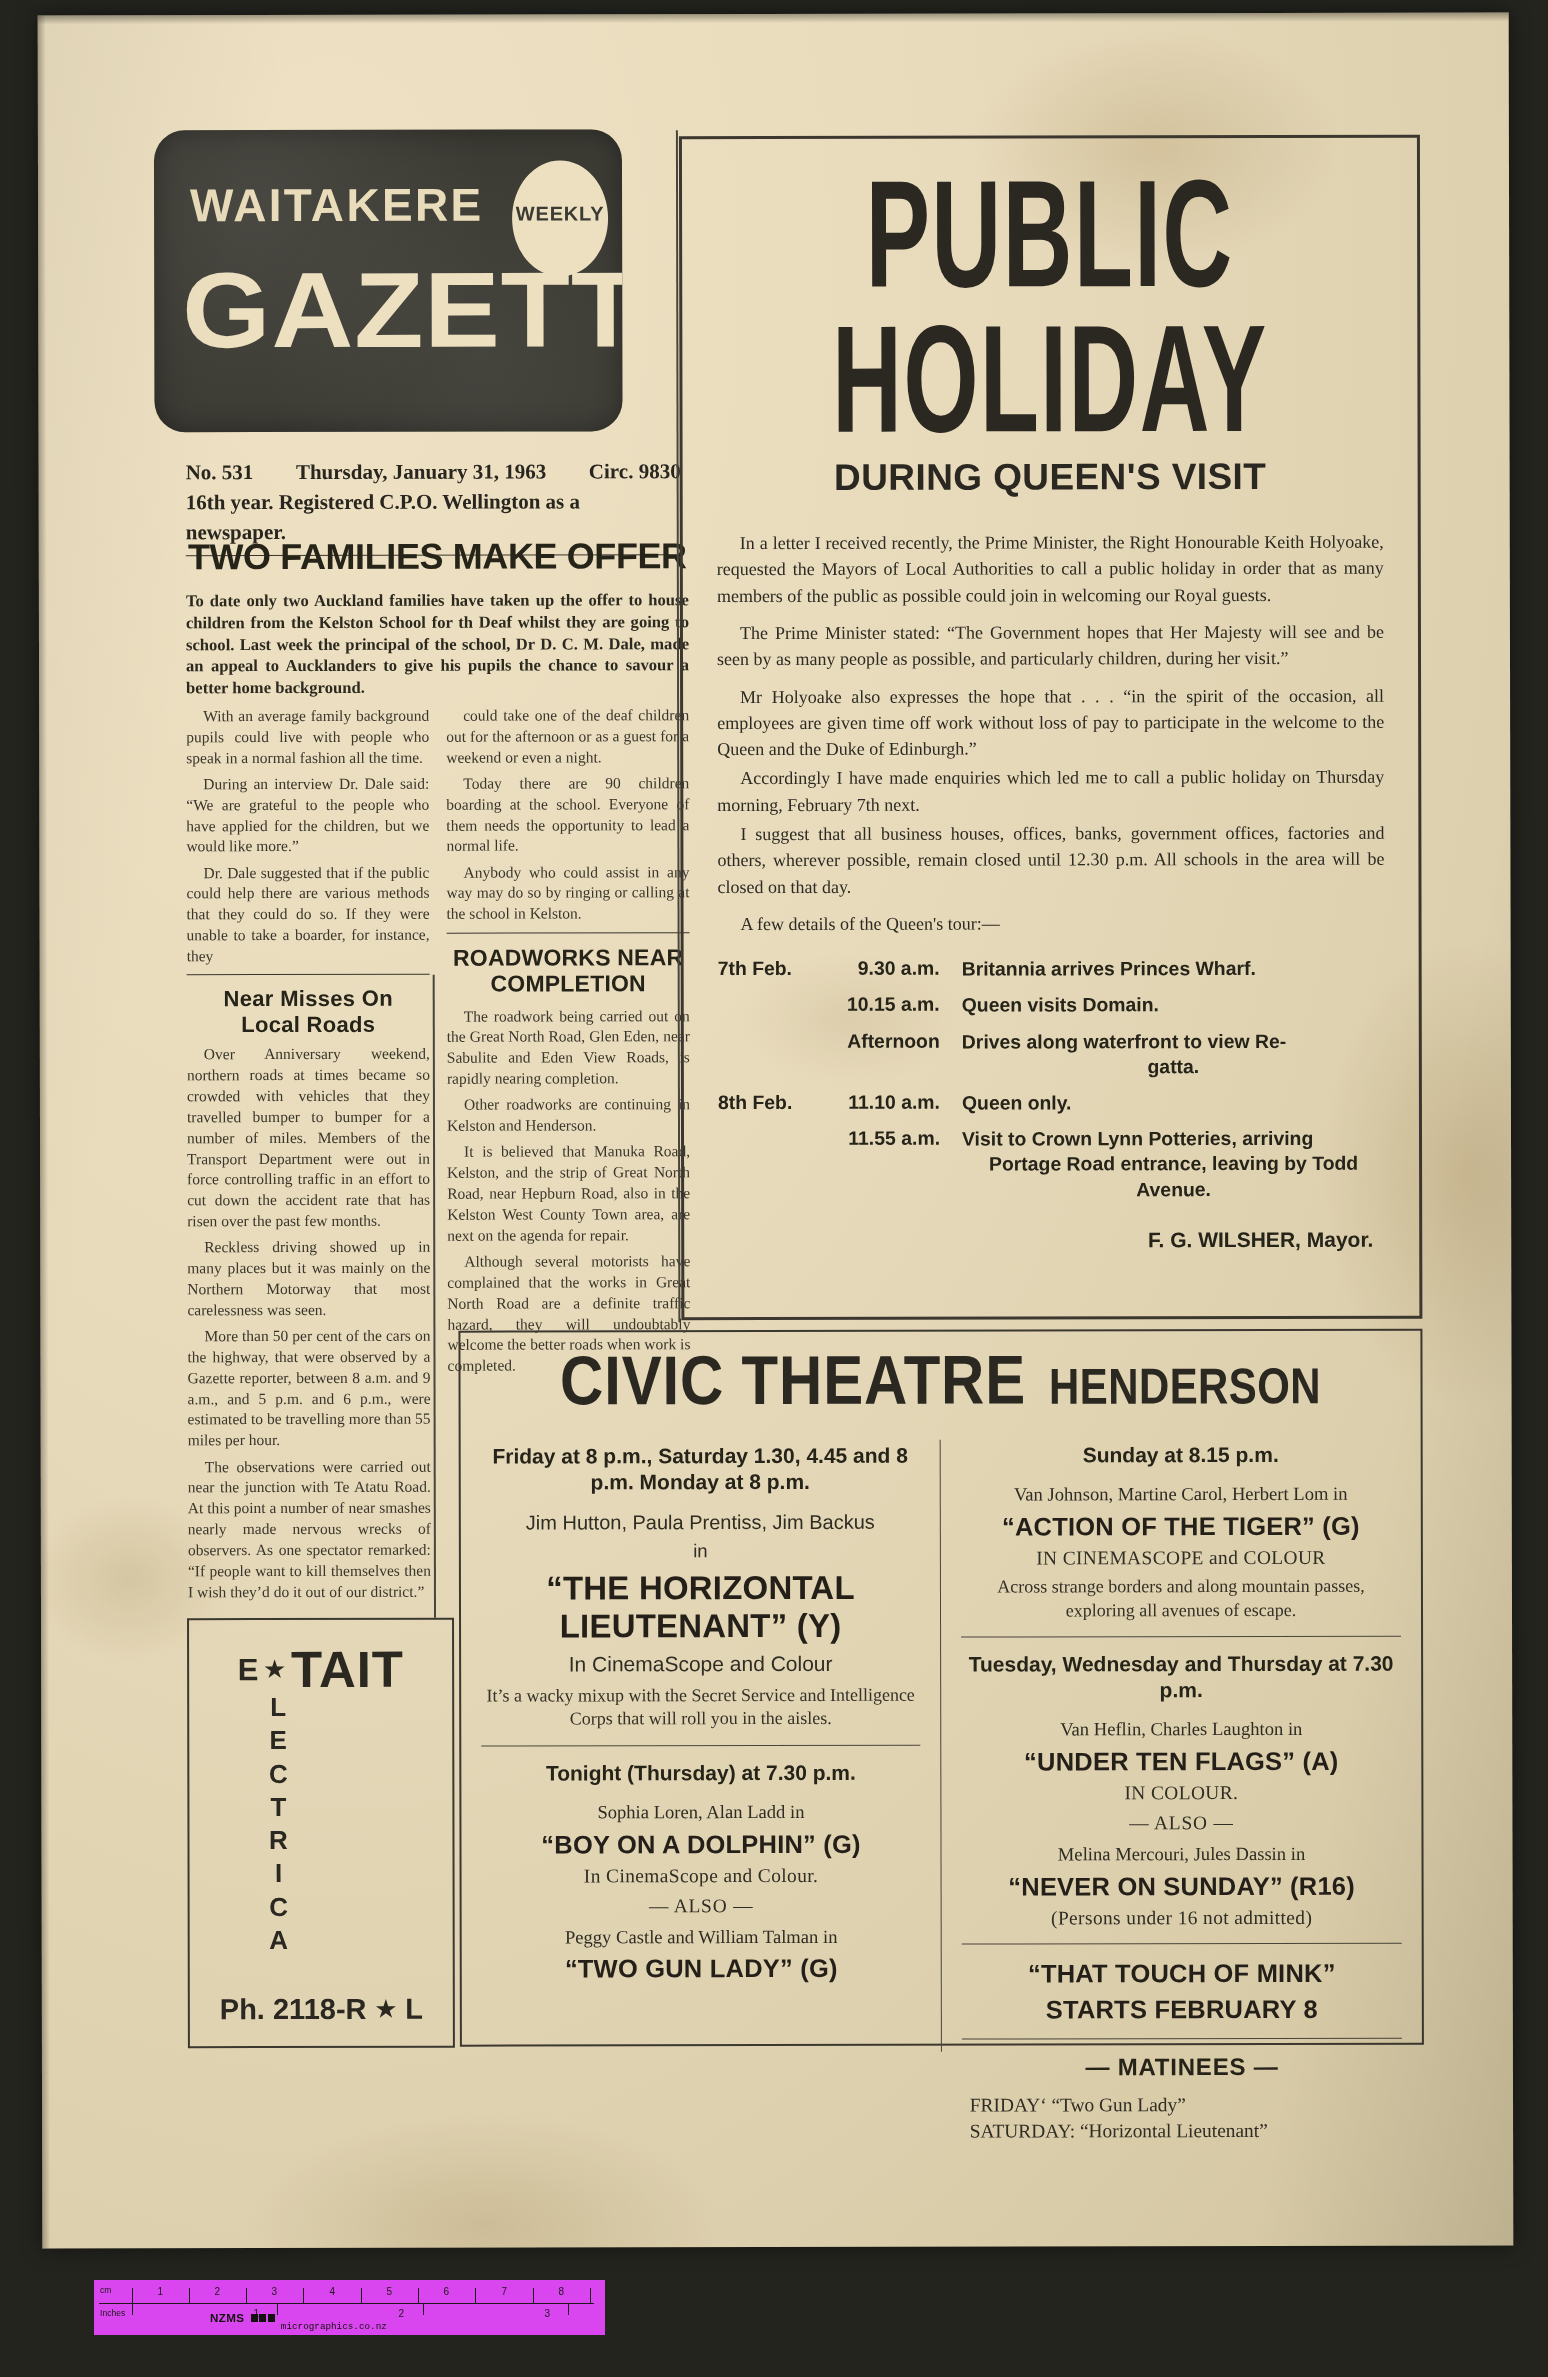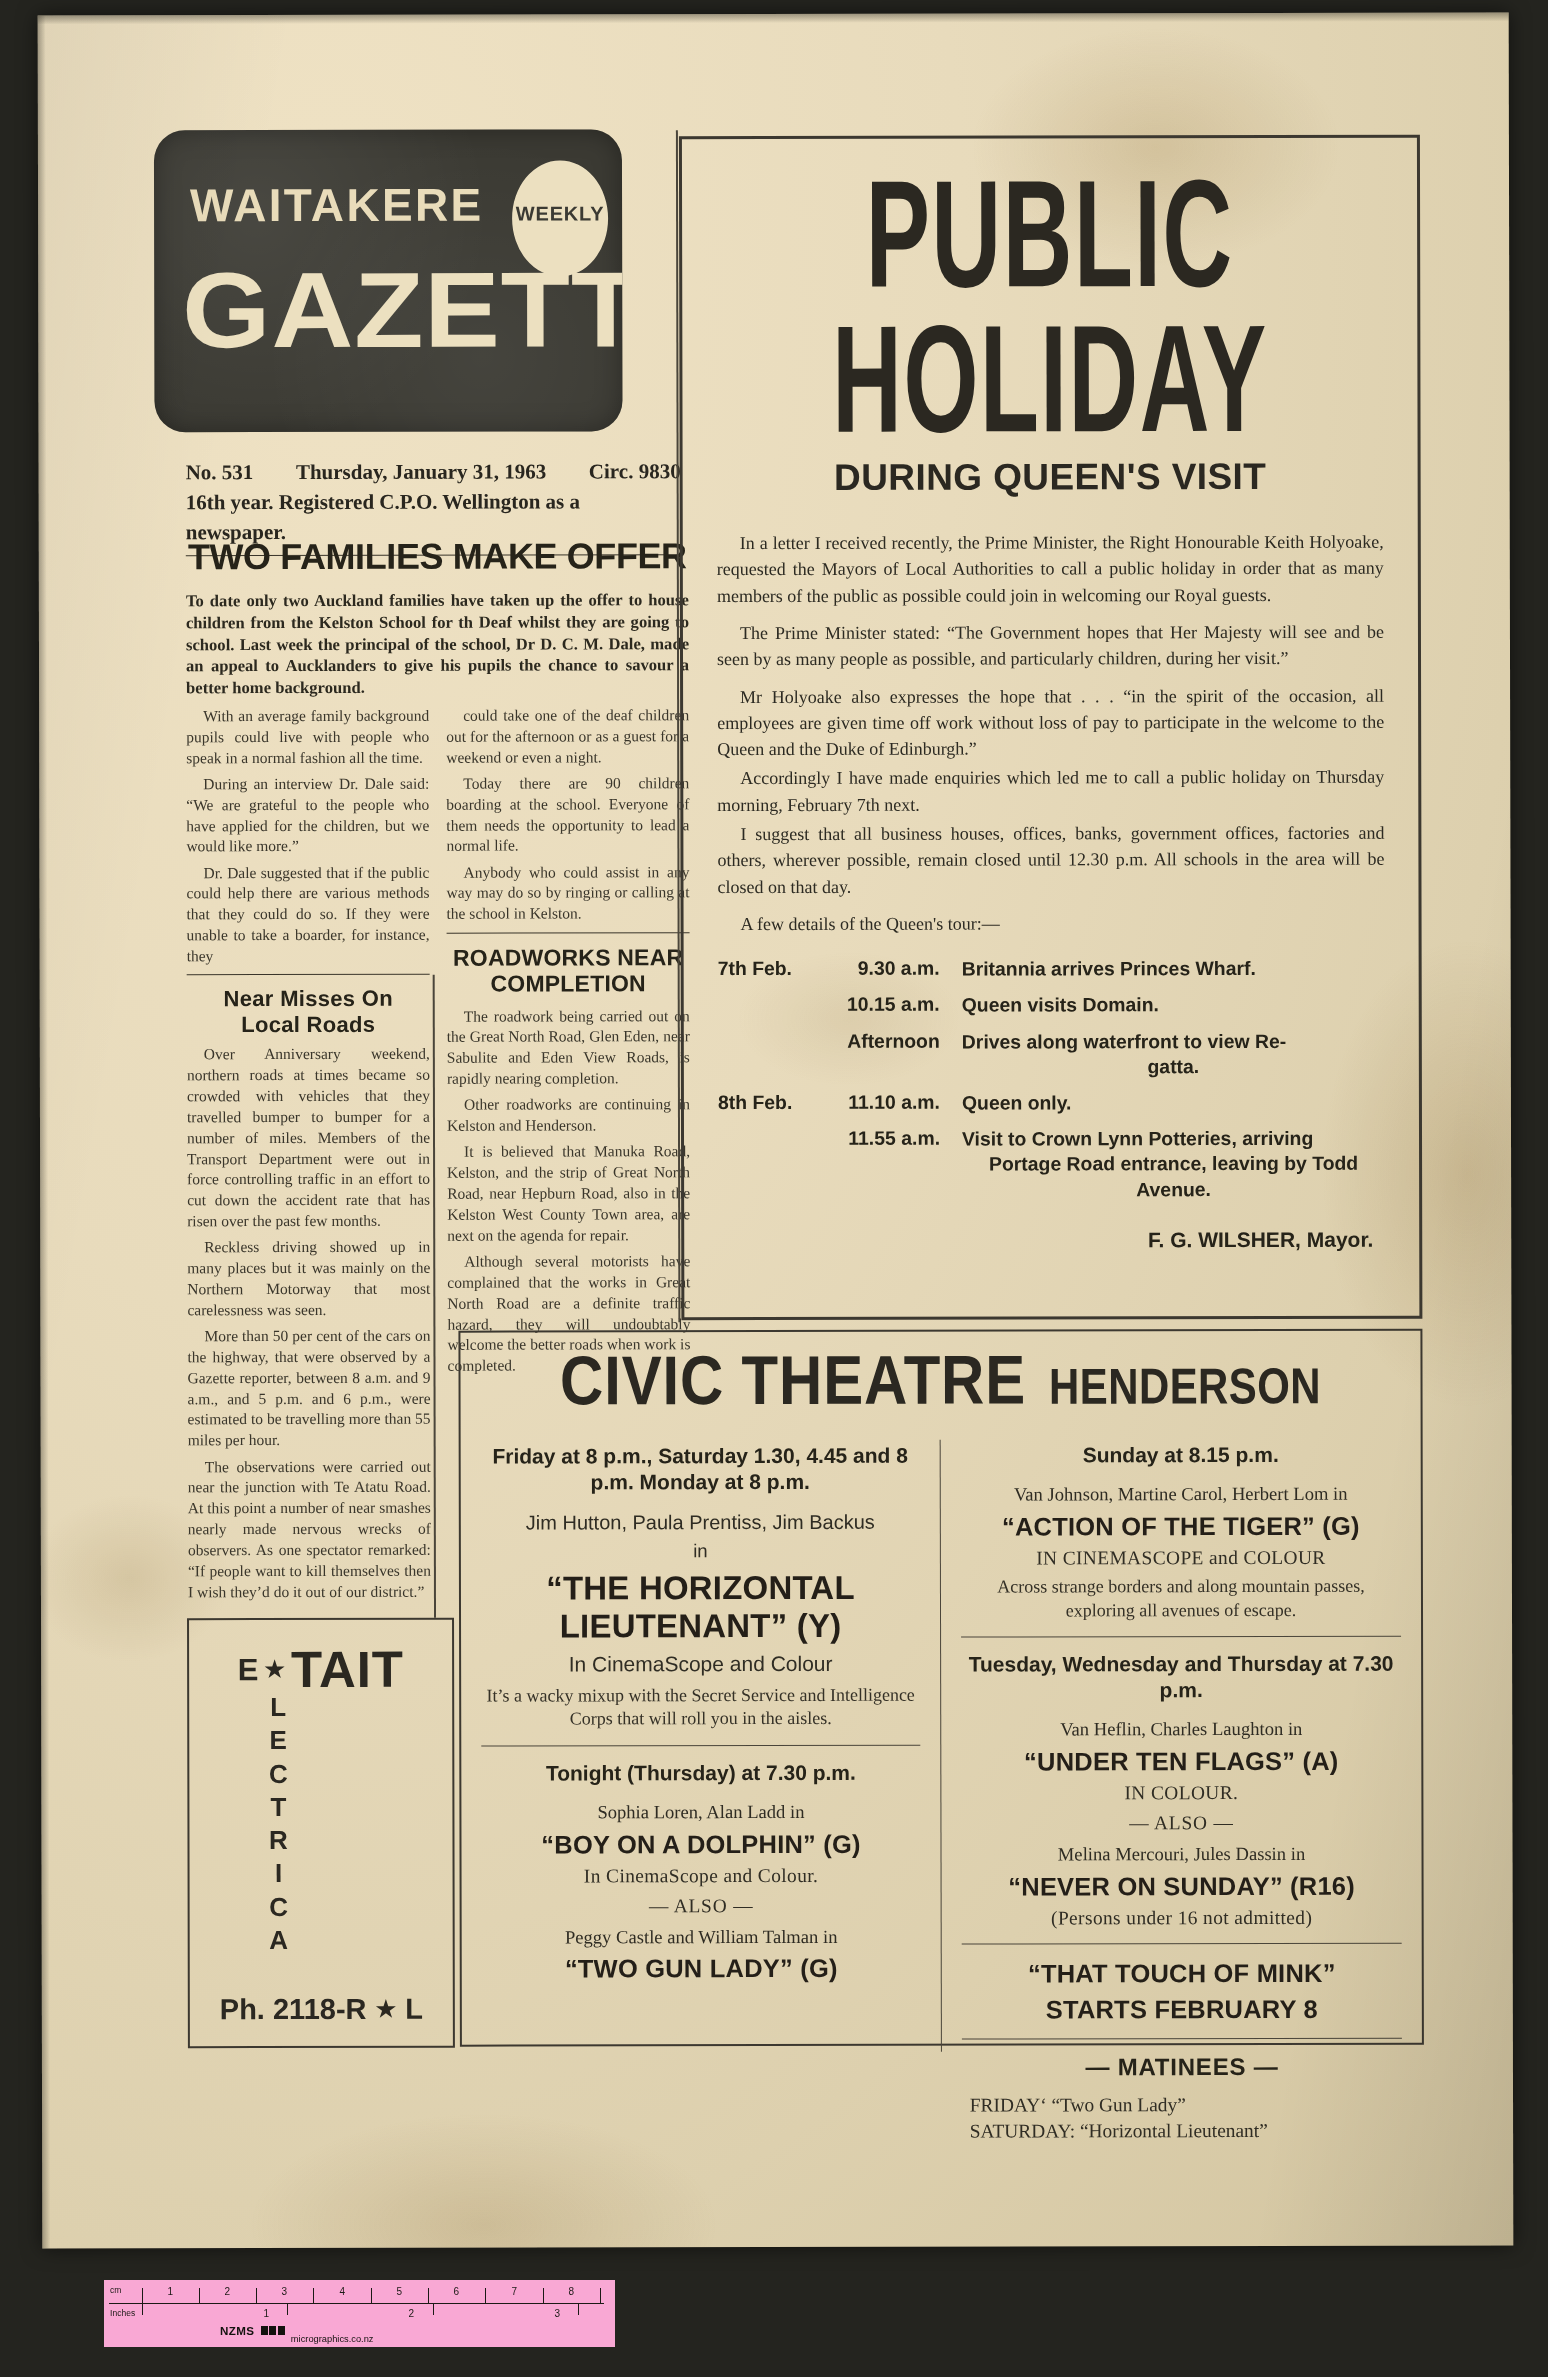--- a/index.html
+++ b/index.html
@@ -231,34 +231,34 @@
     font-family:"Liberation Sans",sans-serif;font-weight:bold;font-size:26px;
     color:#2b2821;line-height:1.28;
   }
   .tait-bottom{
     position:absolute;left:0;right:0;bottom:20px;display:flex;align-items:center;justify-content:center;gap:7.7px;
   }
   .tait-phone{font-family:"Liberation Sans",sans-serif;font-weight:bold;font-size:29px;color:#2b2821;}
   .tait-L{font-family:"Liberation Sans",sans-serif;font-weight:bold;font-size:29px;color:#2b2821;}
 
   
-  #scalebar{position:absolute;left:104px;top:2280px;width:511px;height:67px;background:#f9a8d4;}
+  #scalebar{position:absolute;left:94px;top:2280px;width:511px;height:55px;background:#d946ef;}
   #scalebar .ruler{position:absolute;left:4.6px;top:3.1px;width:502px;height:45px;}
   #scalebar .unitlabel{
     position:absolute;font-family:"Liberation Sans",sans-serif;font-size:8.5px;color:#1c1a16;
   }
   #scalebar .numlabel{
     position:absolute;font-family:"Liberation Sans",sans-serif;font-size:10px;color:#1c1a16;
   }
   .tick{position:absolute;background:#1c1a16;width:1.5px;}
   .brandrow{position:absolute;left:116px;bottom:3.1px;display:flex;align-items:center;gap:6.2px;}
   .brand-nzms{font-family:"Liberation Sans",sans-serif;font-weight:bold;font-size:11.6px;color:#14120f;letter-spacing:0.4px;text-align:center;}
   .brand-blocks{display:flex;gap:1.5px;}
   .brand-blocks i{display:block;width:7px;height:8.5px;background:#14120f;}
-  .brand-url{font-family:Liberation Sans, sans-serif;font-size:9.3px;color:#14120f;margin-top:17px;}
+  .brand-url{font-family:Liberation Mono, monospace;font-size:9.3px;color:#14120f;margin-top:17px;}
   .hline{position:absolute;background:#1c1a16;height:1.2px;}
 </style>
 </head>
 <body>
 
 <div id="page">
  <div class="sheet-inner">
   <div class="edge-top"></div>
   <div class="edge-left"></div>
 

